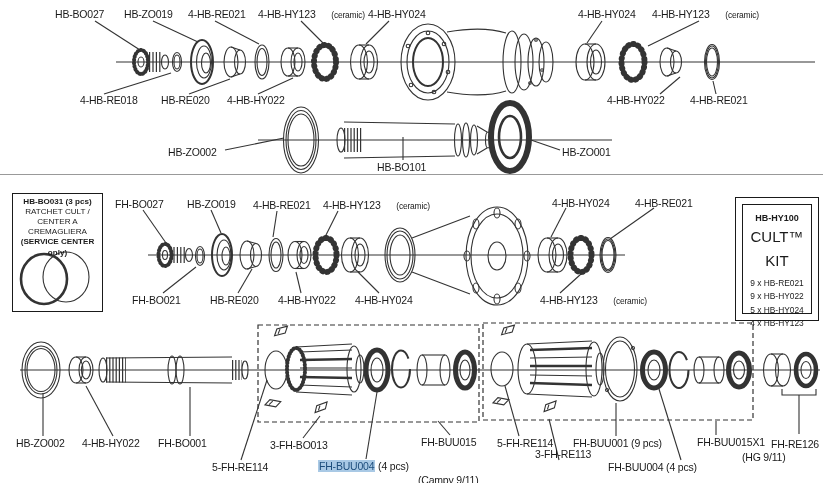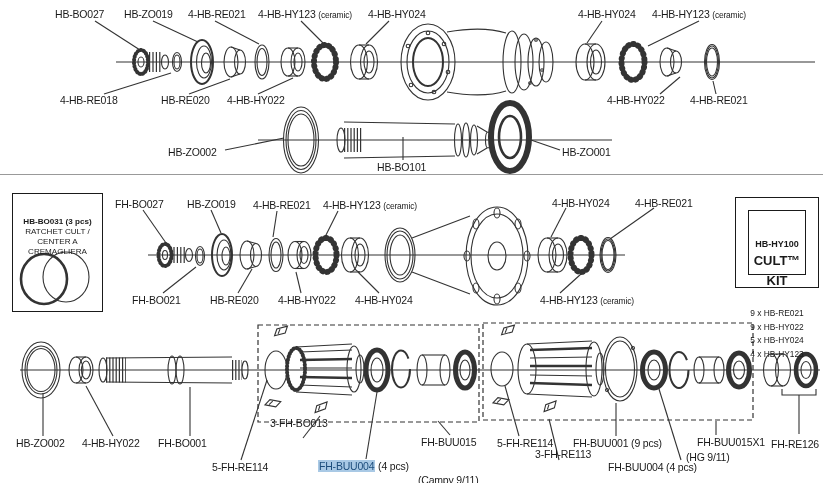--- a/index.html
+++ b/index.html
@@ -1,28 +1,28 @@
 <!DOCTYPE html>
 <html><head>
 <meta charset="utf-8">
 <style>
   html,body{margin:0;padding:0;background:#fff;}
   .stage{position:relative;width:823px;height:483px;background:#ffffff;
          font-family:"Liberation Sans",sans-serif;overflow:hidden;}
   svg.art{position:absolute;left:0;top:0;}
   .lbl{position:absolute;font-size:10.5px;color:#1a1a1a;white-space:nowrap;letter-spacing:-0.2px;}
-  .sm{font-size:8.5px;}
+  .sm{font-size:8.5px;margin-left:13px;}
   .hl{background:#a9c9e5;color:#1d4d7c;padding:0 1px;}
   .bx{position:absolute;border:1.4px solid #1a1a1a;text-align:center;color:#1a1a1a;box-sizing:border-box;background:transparent;}
-  .bx .t{font-weight:bold;margin-top:20px;}
+  .bx .t{font-weight:bold;}
   .service{left:12px;top:193px;width:91px;height:119px;padding-top:3px;font-size:8.1px;line-height:1.25;}
-  .cult{left:735px;top:197px;width:84px;height:91px;padding:12px;}
+  .cult{left:735px;top:197px;width:84px;height:124px;padding:6px;}
   .cult .inner{border:1px solid #1a1a1a;width:100%;height:100%;box-sizing:border-box;padding-top:8px;font-size:8.4px;line-height:1.6;}
   .cult .t{font-size:9px;line-height:1.3;}
-  .cult .sub{font-weight:bold;font-size:13px;margin-bottom:15px;}
+  .cult .sub{font-weight:normal;font-size:15px;margin-bottom:4px;}
   
   .ln{stroke:#333;fill:none;stroke-width:1.1;}
   .w2{stroke-width:2;}
   .w26{stroke-width:2.6;}
   .w5{stroke-width:5;}
   .w45{stroke-width:4.5;}
   .balls{stroke:#333;fill:none;stroke-width:6;stroke-dasharray:.6 4.4;stroke-linecap:round;}
   .ballsm{stroke:#333;fill:none;stroke-width:4;stroke-dasharray:.6 2.6;stroke-linecap:round;}
   .hatch{stroke:#333;fill:none;}
   .dashbox{stroke:#333;fill:none;stroke-width:1.2;stroke-dasharray:5 3;}
@@ -342,21 +342,21 @@
   </g>
 </svg>
 
 <span class="lbl" style="left:55px;top:8px">HB-BO027</span>
 <span class="lbl" style="left:124px;top:8px">HB-ZO019</span>
 <span class="lbl" style="left:188px;top:8px">4-HB-RE021</span>
 <span class="lbl" style="left:258px;top:8px"><span>4-HB-HY123</span> <span class="sm">(ceramic)</span></span>
 <span class="lbl" style="left:368px;top:8px">4-HB-HY024</span>
 <span class="lbl" style="left:578px;top:8px">4-HB-HY024</span>
 <span class="lbl" style="left:652px;top:8px"><span>4-HB-HY123</span> <span class="sm">(ceramic)</span></span>
-<span class="lbl" style="left:60px;top:94px">4-HB-RE018</span>
+<span class="lbl" style="left:80px;top:94px">4-HB-RE018</span>
 <span class="lbl" style="left:161px;top:94px">HB-RE020</span>
 <span class="lbl" style="left:227px;top:94px">4-HB-HY022</span>
 <span class="lbl" style="left:607px;top:94px">4-HB-HY022</span>
 <span class="lbl" style="left:690px;top:94px">4-HB-RE021</span>
 <span class="lbl" style="left:168px;top:146px">HB-ZO002</span>
 <span class="lbl" style="left:377px;top:161px">HB-BO101</span>
 <span class="lbl" style="left:562px;top:146px">HB-ZO001</span>
 
 <span class="lbl" style="left:115px;top:198px">FH-BO027</span>
 <span class="lbl" style="left:187px;top:198px">HB-ZO019</span>
@@ -368,42 +368,43 @@
 <span class="lbl" style="left:210px;top:294px">HB-RE020</span>
 <span class="lbl" style="left:278px;top:294px">4-HB-HY022</span>
 <span class="lbl" style="left:355px;top:294px">4-HB-HY024</span>
 <span class="lbl" style="left:540px;top:294px"><span>4-HB-HY123</span> <span class="sm">(ceramic)</span></span>
 
 <div class="bx service">
   <div class="t">HB-BO031 (3 pcs)</div>
   <div>RATCHET CULT /</div>
   <div>CENTER A</div>
   <div>CREMAGLIERA</div>
+  <div class="t">(SERVICE CENTER only)</div>
 </div>
 
 <div class="bx cult">
   <div class="inner">
     <div class="t">HB-HY100</div>
     <div class="sub">CULT™ KIT</div>
     <div>9 x HB-RE021</div>
     <div>9 x HB-HY022</div>
     <div>5 x HB-HY024</div>
     <div>4 x HB-HY123</div>
   </div>
 </div>
 
 <span class="lbl" style="left:16px;top:437px">HB-ZO002</span>
 <span class="lbl" style="left:82px;top:437px">4-HB-HY022</span>
 <span class="lbl" style="left:158px;top:437px">FH-BO001</span>
 <span class="lbl" style="left:212px;top:461px">5-FH-RE114</span>
-<span class="lbl" style="left:270px;top:417px">3-FH-BO013</span>
+<span class="lbl" style="left:270px;top:439px">3-FH-BO013</span>
 <span class="lbl" style="left:318px;top:460px"><span class="hl">FH-BUU004</span> <span>(4 pcs)</span></span>
 <span class="lbl" style="left:421px;top:436px">FH-BUU015</span>
 <span class="lbl" style="left:418px;top:474px">(Campy 9/11)</span>
 <span class="lbl" style="left:497px;top:437px">5-FH-RE114</span>
 <span class="lbl" style="left:535px;top:448px">3-FH-RE113</span>
 <span class="lbl" style="left:573px;top:437px"><span>FH-BUU001</span> <span>(9 pcs)</span></span>
 <span class="lbl" style="left:608px;top:461px"><span>FH-BUU004</span> <span>(4 pcs)</span></span>
 <span class="lbl" style="left:697px;top:436px">FH-BUU015X1</span>
-<span class="lbl" style="left:686px;top:451px">(HG 9/11)</span>
+<span class="lbl" style="left:742px;top:451px">(HG 9/11)</span>
 <span class="lbl" style="left:771px;top:438px">FH-RE126</span>
 
 </div>
 
 </body></html>

